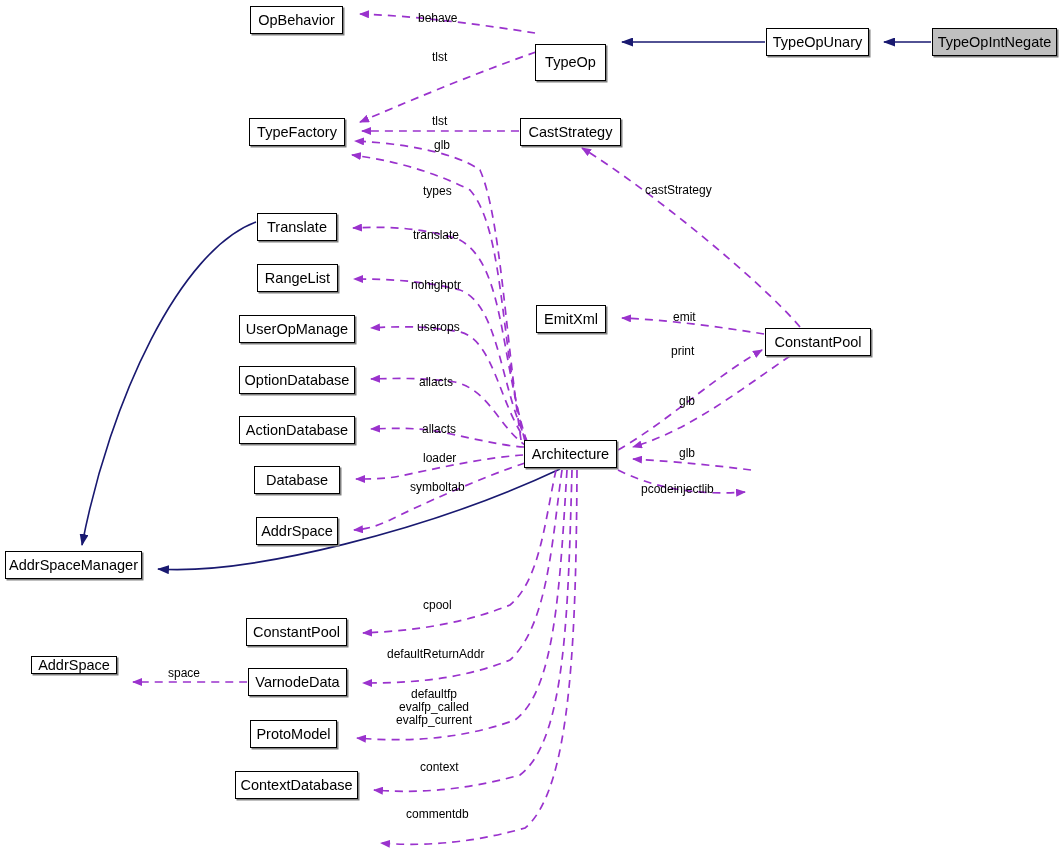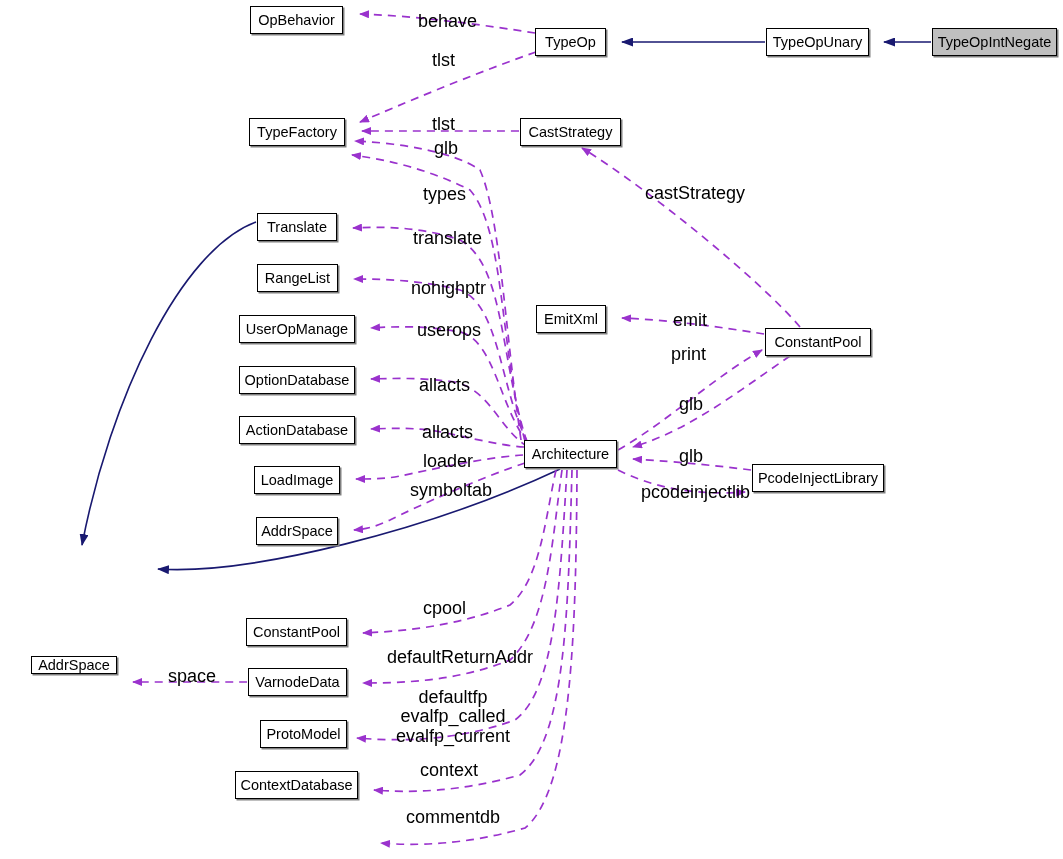--- a/index.html
+++ b/index.html
@@ -35,21 +35,21 @@
     justify-content: center;
     white-space: nowrap;
     box-shadow: 1.5px 1.5px 0 0 #808080;
     z-index: 5;
   }
   .node.highlight {
     background: #bfbfbf;
   }
   .edge-label {
     position: absolute;
-    font-size: 18px;
+    font-size: 12px;
     color: #000000;
     white-space: nowrap;
     line-height: 1.08;
     z-index: 4;
     text-align: center;
   }
 </style>
 </head>
 <body>
 
@@ -99,21 +99,21 @@
       <path d="M247,682 C210,682 170,682 133,682" marker-end="url(#arrow-purple)"></path>
       <path d="M567,470 C560,580 556,690 515,720 C460,740 405,742 357,738" marker-end="url(#arrow-purple)"></path>
       <path d="M572,470 C568,610 566,740 520,775 C460,792 410,793 374,790" marker-end="url(#arrow-purple)"></path>
       <path d="M577,470 C576,630 572,790 525,828 C465,845 415,846 381,843" marker-end="url(#arrow-purple)"></path>
     </g>
   </svg>
 
   <div class="node" style="left:250px;top:6px;width:93px;height:28px">
       <span>OpBehavior</span>
     </div>
-  <div class="node" style="left:535px;top:28px;width:71px;height:28px">
+  <div class="node" style="left:535px;top:44px;width:71px;height:37px">
       <span>TypeOp</span>
     </div>
   <div class="node" style="left:766px;top:28px;width:103px;height:28px">
       <span>TypeOpUnary</span>
     </div>
   <div class="node highlight" style="left:932px;top:28px;width:125px;height:28px">
       <span>TypeOpIntNegate</span>
     </div>
   <div class="node" style="left:249px;top:118px;width:96px;height:28px">
       <span>TypeFactory</span>
@@ -138,39 +138,39 @@
     </div>
   <div class="node" style="left:239px;top:366px;width:116px;height:28px">
       <span>OptionDatabase</span>
     </div>
   <div class="node" style="left:239px;top:416px;width:116px;height:28px">
       <span>ActionDatabase</span>
     </div>
   <div class="node" style="left:524px;top:440px;width:93px;height:28px">
       <span>Architecture</span>
     </div>
-  <div class="node" style="left:752px;top:464px;width:132px;height:28px">
-      <span>PcodeInjectLibrary</span>
-    </div>
   <div class="node" style="left:254px;top:466px;width:86px;height:28px">
-      <span>LoadImage</span>
+      <span>Database</span>
     </div>
   <div class="node" style="left:256px;top:517px;width:82px;height:28px">
       <span>AddrSpace</span>
     </div>
+  <div class="node" style="left:5px;top:551px;width:137px;height:28px">
+      <span>AddrSpaceManager</span>
+    </div>
   <div class="node" style="left:246px;top:618px;width:101px;height:28px">
       <span>ConstantPool</span>
     </div>
   <div class="node" style="left:31px;top:656px;width:86px;height:18px">
       <span>AddrSpace</span>
     </div>
   <div class="node" style="left:248px;top:668px;width:99px;height:28px">
       <span>VarnodeData</span>
     </div>
-  <div class="node" style="left:260px;top:720px;width:87px;height:28px">
+  <div class="node" style="left:250px;top:720px;width:87px;height:28px">
       <span>ProtoModel</span>
     </div>
   <div class="node" style="left:235px;top:771px;width:123px;height:28px">
       <span>ContextDatabase</span>
     </div>
 
   <div class="edge-label" style="left:418px;top:12px">behave</div>
   <div class="edge-label" style="left:432px;top:51px">tlst</div>
   <div class="edge-label" style="left:432px;top:115px">tlst</div>
   <div class="edge-label" style="left:434px;top:139px">glb</div>

